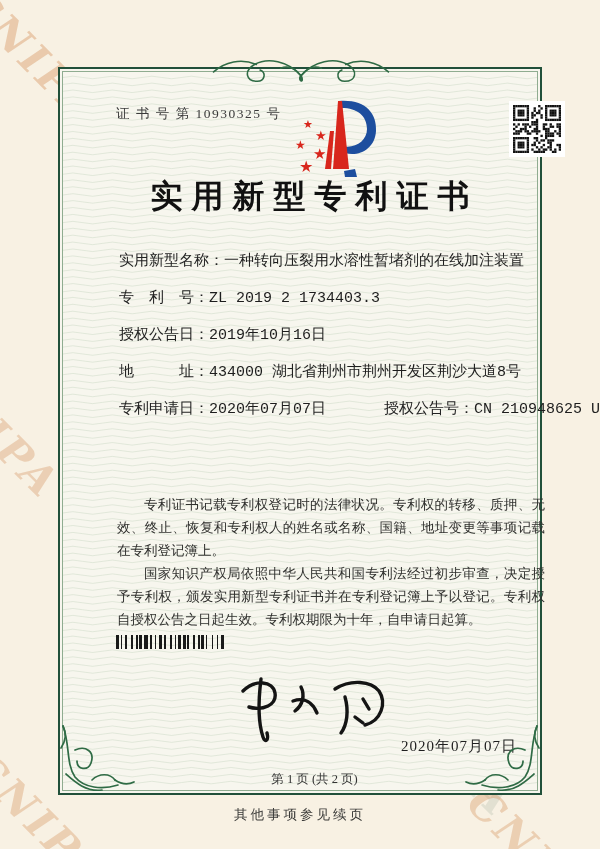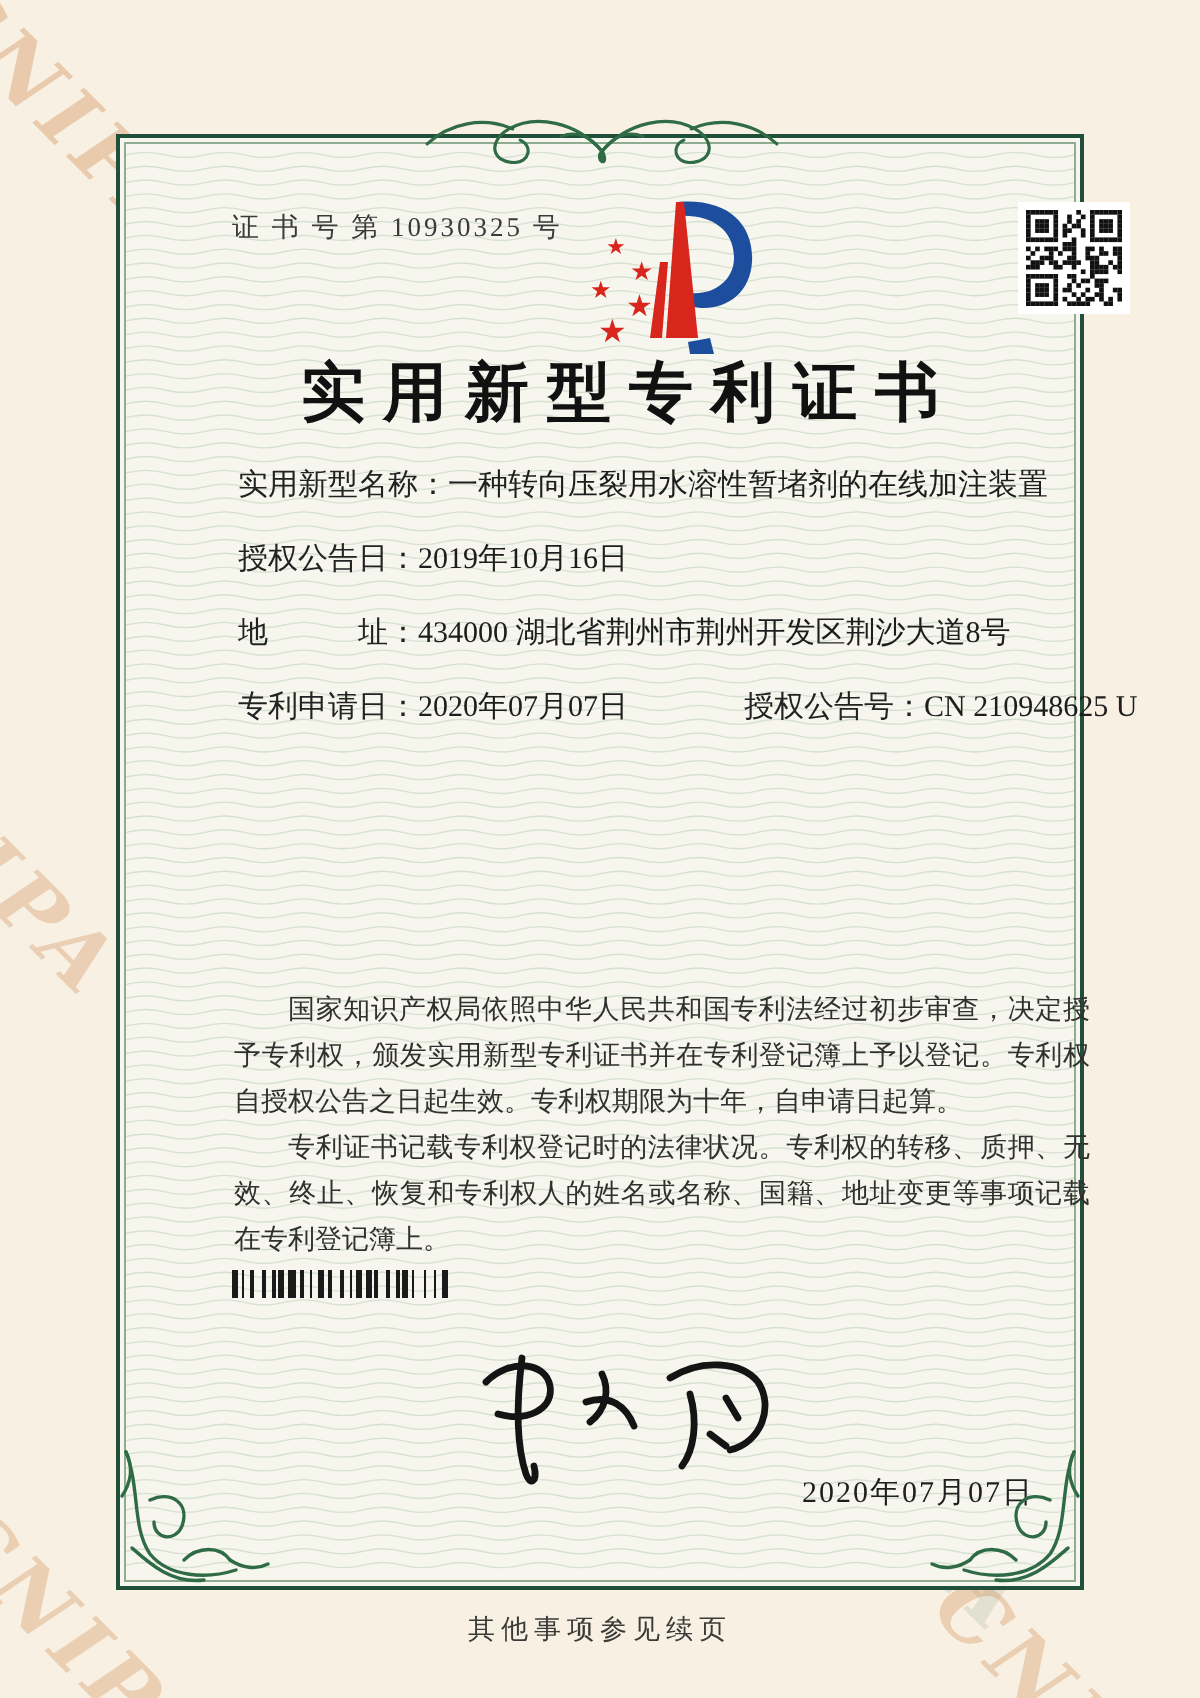--- a/index.html
+++ b/index.html
@@ -39,21 +39,21 @@
   .content{position:absolute;inset:0;z-index:2;margin-left:29px;}
   .cert-no{position:absolute;left:27px;top:36px;font-size:13.5px;letter-spacing:1.5px;color:#3a3a3a;}
   .qr{position:absolute;left:420px;top:32px;width:56px;height:56px;background:#fff;
       display:flex;align-items:center;justify-content:center;}
   .logo{position:absolute;left:192px;top:28px;width:110px;height:82px;}
   .star{position:absolute;color:#d8261c;line-height:1;}
   .cert-title{
     position:absolute;left:0;top:106px;width:100%;text-align:center;
     font-size:32px;font-weight:bold;letter-spacing:9px;color:#111;
   }
-  .fields{position:absolute;left:30px;top:164px;width:424px;font-size:15px;}
+  .fields{position:absolute;left:30px;top:182px;width:424px;font-size:15px;font-family:Liberation Mono, monospace;}
   .frow{margin-bottom:16px;line-height:21px;white-space:nowrap;}
   .flabel{color:#222;}
   .fvalue{color:#1d1d1d;}
   .grant .sep{display:inline-block;width:58px;}
   .legal{
     position:absolute;left:28px;top:424px;width:428px;
     font-size:13.5px;line-height:23px;text-align:justify;color:#30302e;
   }
   .legal p{margin:0;text-indent:2em;}
   .barcode{position:absolute;left:27px;top:566px;height:14px;display:flex;align-items:stretch;}
@@ -460,33 +460,36 @@
         </svg>
     </div>
 
     <div class="cert-title">实用新型专利证书</div>
 
     <div class="fields">
       <div class="frow">
         <span class="flabel">实用新型名称：</span><span class="fvalue">一种转向压裂用水溶性暂堵剂的在线加注装置</span>
       </div>
       <div class="frow">
+        <span class="flabel">专　利　号：</span><span class="fvalue">ZL 2019 2 1734403.3</span>
+      </div>
+      <div class="frow">
         <span class="flabel">授权公告日：</span><span class="fvalue">2019年10月16日</span>
       </div>
       <div class="frow">
         <span class="flabel">地　　　址：</span><span class="fvalue">434000 湖北省荆州市荆州开发区荆沙大道8号</span>
       </div>
       <div class="frow grant">
         <span class="flabel">专利申请日：</span><span class="fvalue">2020年07月07日</span><span class="sep"></span><span class="flabel">授权公告号：</span><span class="fvalue">CN 210948625 U</span>
       </div>
     </div>
 
     <div class="legal">
+      <p>专利证书记载专利权登记时的法律状况。专利权的转移、质押、无效、终止、恢复和专利权人的姓名或名称、国籍、地址变更等事项记载在专利登记簿上。</p>
       <p>国家知识产权局依照中华人民共和国专利法经过初步审查，决定授予专利权，颁发实用新型专利证书并在专利登记簿上予以登记。专利权自授权公告之日起生效。专利权期限为十年，自申请日起算。</p>
-      <p>专利证书记载专利权登记时的法律状况。专利权的转移、质押、无效、终止、恢复和专利权人的姓名或名称、国籍、地址变更等事项记载在专利登记簿上。</p>
     </div>
 
     <div class="barcode" id="barcode">
         <span style="width: 3.1px; background: rgb(26, 26, 26);"></span>
         <span style="width: 1.55px; background: transparent;"></span>
         <span style="width: 1.55px; background: rgb(26, 26, 26);"></span>
         <span style="width: 3.1px; background: transparent;"></span>
         <span style="width: 1.55px; background: rgb(26, 26, 26);"></span>
         <span style="width: 4.65px; background: transparent;"></span>
         <span style="width: 1.55px; background: rgb(26, 26, 26);"></span>
@@ -540,16 +543,17 @@
         <path d="M84,40 C96,36 104,42 108,52"></path>
         <path d="M126,28 C142,18 162,20 170,30 C178,42 172,60 156,64"></path>
         <path d="M136,36 C140,50 138,64 132,72"></path>
         <path d="M154,38 L160,48"></path>
         <path d="M146,56 L154,62"></path>
       </g>
     </svg>
 
     <div class="sign-date">2020年07月07日</div>
 
+    <div class="page-info">第 1 页 (共 2 页)</div>
   </div>
 </div>
 
 <div class="footer-note">其他事项参见续页</div>
 
 </body></html>

